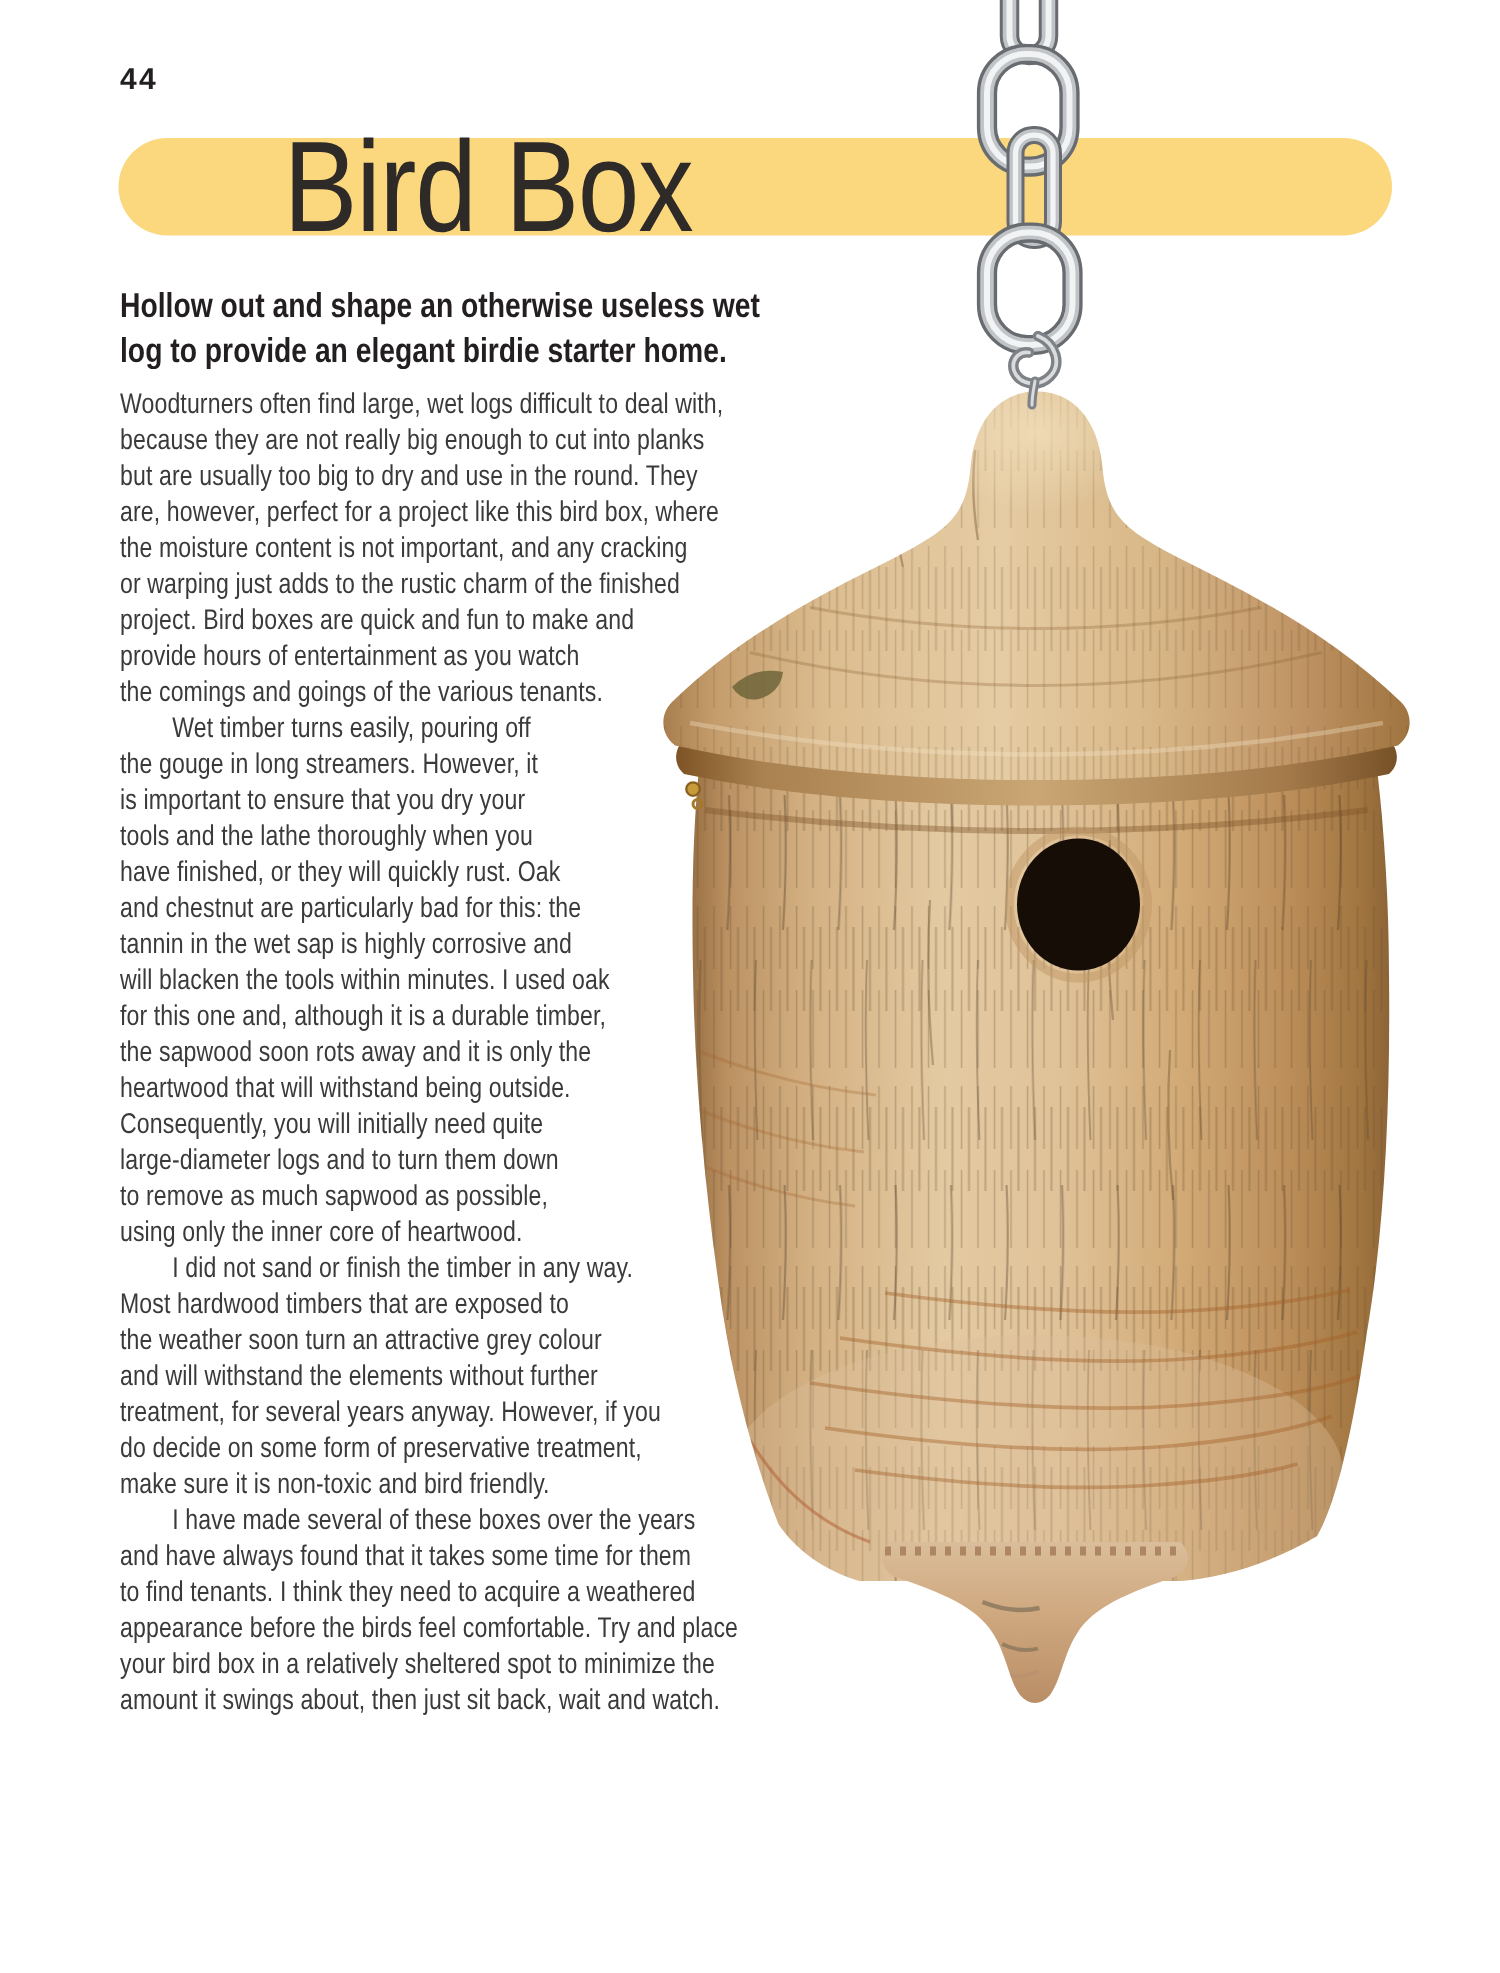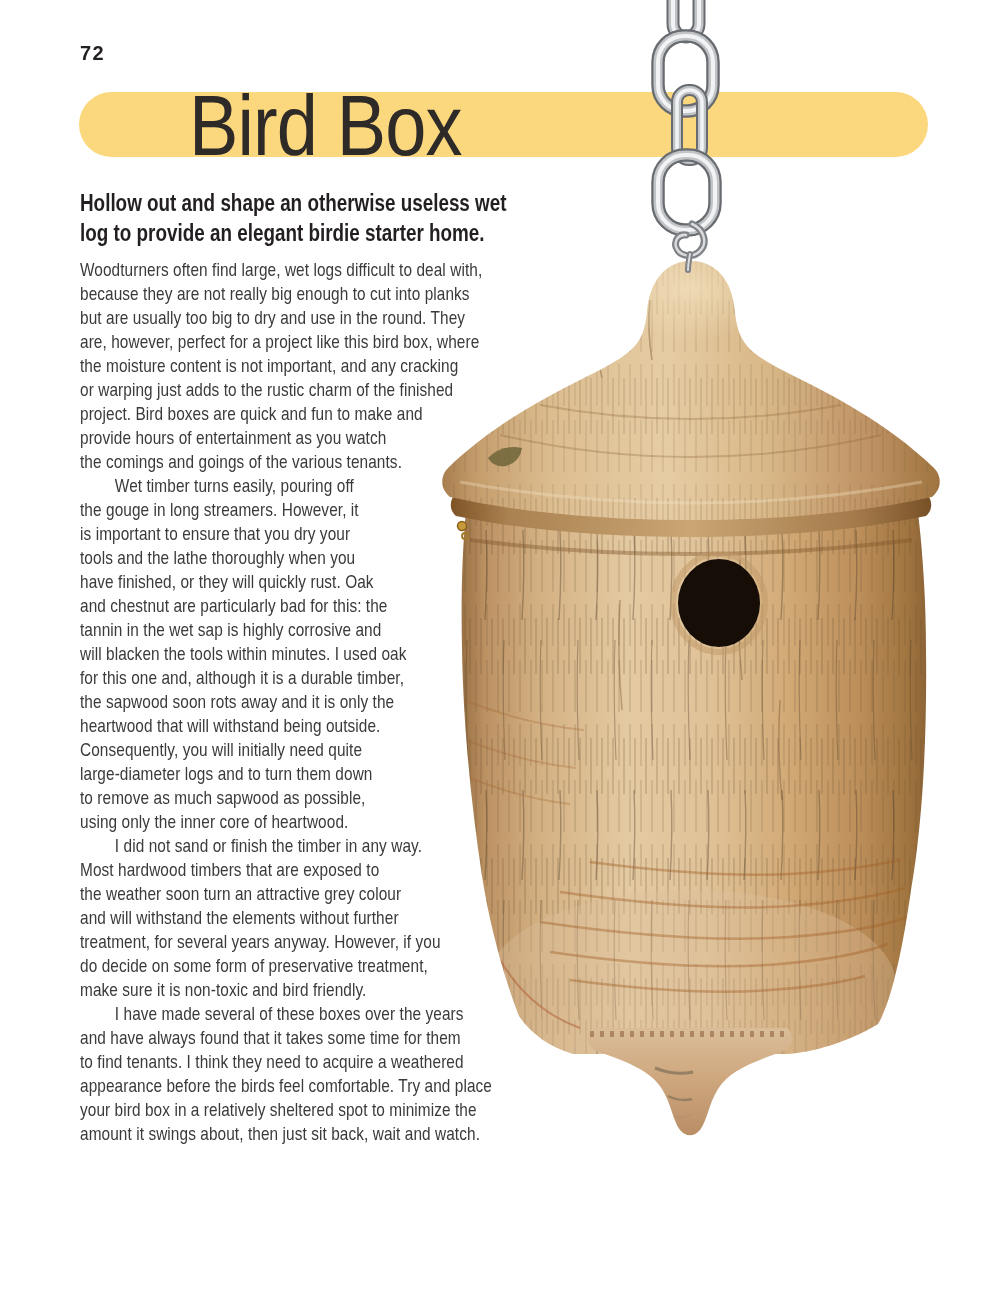--- a/index.html
+++ b/index.html
@@ -35,21 +35,21 @@
   .article p.ind{text-indent:43px;}
   .photo{
     position:absolute; left:440px; top:0; width:560px; height:1160px; z-index:2;
   }
 </style>
 </head>
 <body>
 
 <div class="page">
 
-  <div class="page-number">72</div>
+  <div class="page-number">44</div>
 
   <div class="banner" style="background: rgb(251, 215, 126);"></div>
   <div class="page-title" style="color: rgb(46, 42, 40);">Bird Box</div>
 
   <div class="intro">Hollow out and shape an otherwise useless wet
 log to provide an elegant birdie starter home.</div>
 
   <div class="article">
     <p>Woodturners often find large, wet logs difficult to deal with,
 because they are not really big enough to cut into planks

